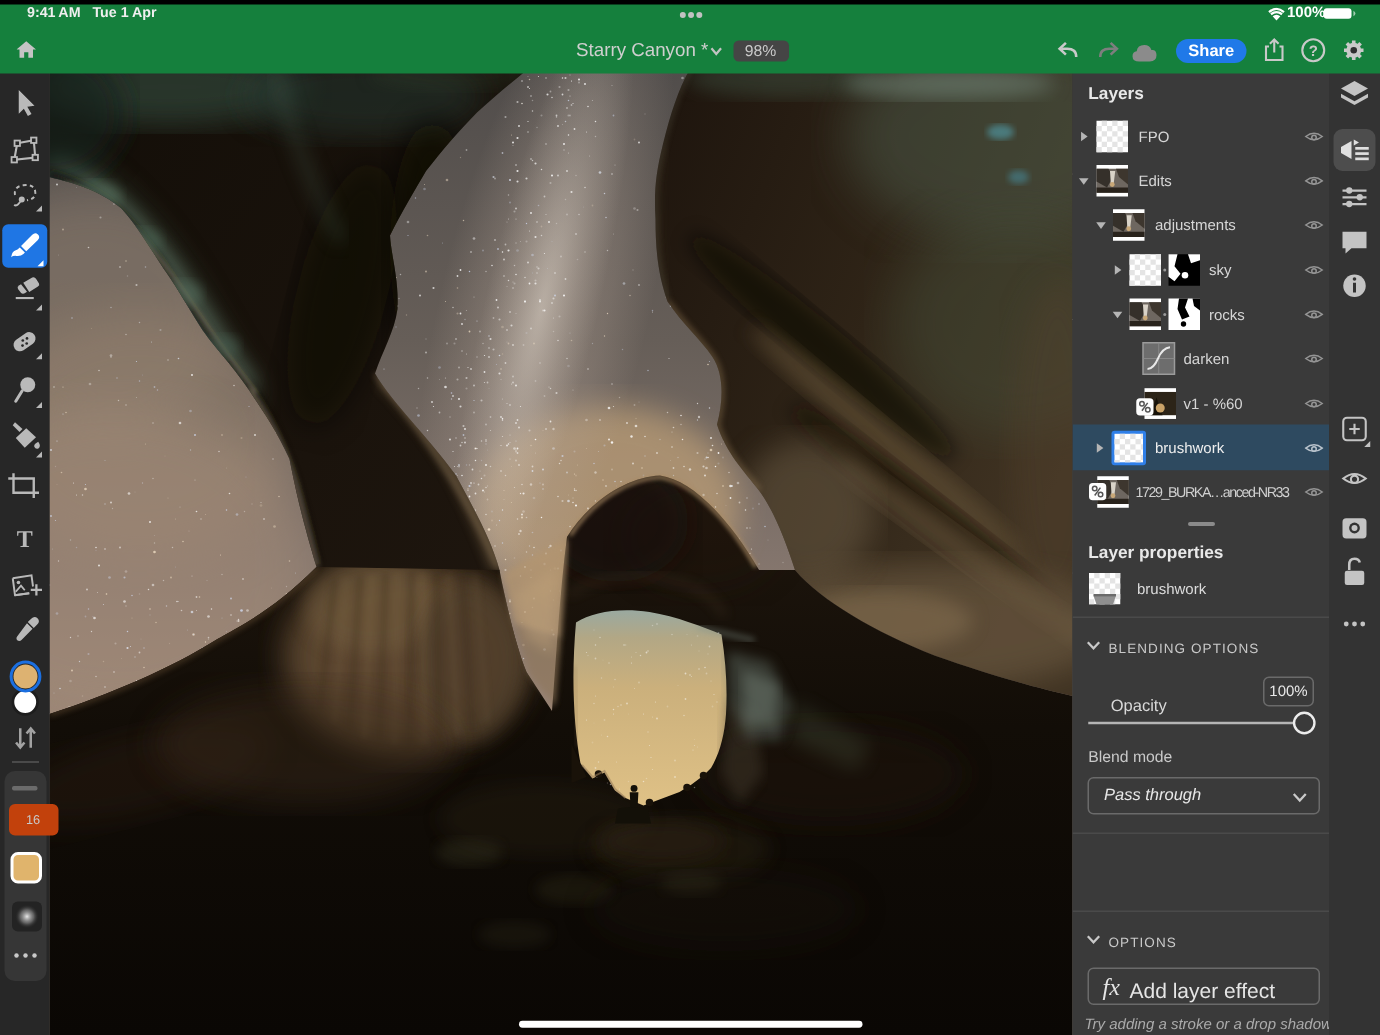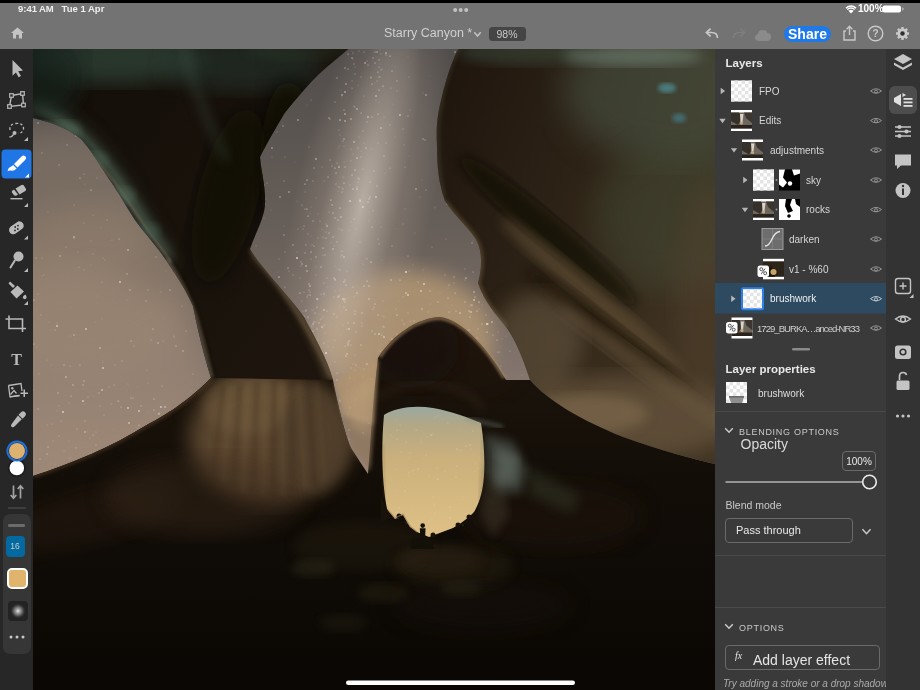--- a/index.html
+++ b/index.html
@@ -1,18 +1,18 @@
 <!DOCTYPE html>
 <html><head><meta charset="utf-8">
 <style>
   * { margin:0; padding:0; box-sizing:border-box; }
   html,body { width:920px; height:690px; overflow:hidden; background:#333;
     font-family:"Liberation Sans", sans-serif; }
   .abs { position:absolute; }
-  #topbar { position:absolute; left:0; top:0; width:920px; height:48.5px; background:#737373; z-index:5; }
+  #topbar { position:absolute; left:0; top:0; width:920px; height:48.5px; background:#15803d; z-index:5; }
   #lefttb { position:absolute; left:0; top:46px; width:33px; height:644px; background:#272727; }
   #canvas { position:absolute; left:33px; top:46px; width:682px; height:644px; }
   #rpanel { position:absolute; left:715px; top:46px; width:171px; height:644px; background:#3a3a3a; overflow:hidden; }
   #rstrip { position:absolute; left:886px; top:46px; width:34px; height:644px; background:#333; }
   .hdr { font-size:11.5px; font-weight:bold; color:#e8e8e8; }
   .sechdr { font-size:9px; color:#c9c9c9; letter-spacing:.08em; }
   .btn { position:absolute; border:1px solid #6a6a6a; border-radius:4px; }
 </style></head>
 <body>
 <div id="topbar">
@@ -45,21 +45,21 @@
     <path d="M14.5 12 Q14.5 6.5 8.5 6.5 L4.5 6.5" stroke="#c9c9c9" stroke-width="1.7" fill="none"></path>
     <path d="M7.6 2.6 L3.4 6.5 L7.6 10.4" stroke="#c9c9c9" stroke-width="1.7" fill="none"></path>
   </svg>
   <svg class="abs" style="left:731px;top:26px" width="17" height="15" viewBox="0 0 17 15">
     <path d="M2.5 12 Q2.5 6.5 8.5 6.5 L12.5 6.5" stroke="#7e7e7e" stroke-width="1.7" fill="none"></path>
     <path d="M9.4 2.6 L13.6 6.5 L9.4 10.4" stroke="#7e7e7e" stroke-width="1.7" fill="none"></path>
   </svg>
   <svg class="abs" style="left:754px;top:27.5px" width="23" height="14" viewBox="0 0 23 14">
     <path d="M5.5 13 Q1 13 1 9.5 Q1 6.6 3.8 6.2 Q4.3 2 8.8 2 Q12.6 2 13.6 5.3 Q17 4.9 17 8.9 Q17 13 12.5 13 Z" fill="#8b8b8b"></path>
   </svg>
-  <div class="abs" style="left:784px;top:25.5px;width:47px;height:16.5px;background:#2079e8;border-radius:8.25px;color:#fff;font-size:14px;font-weight:bold;text-align:center;line-height:16.5px;">Share</div>
+  <div class="abs" style="left:784px;top:25.5px;width:47px;height:16.5px;background:#2079e8;border-radius:8.25px;color:#fff;font-size:11px;font-weight:bold;text-align:center;line-height:16.5px;">Share</div>
   <svg class="abs" style="left:841px;top:25px" width="17" height="17" viewBox="0 0 17 17">
     <path d="M5 6 L3 6 L3 15 L14 15 L14 6 L12 6" stroke="#c9c9c9" stroke-width="1.4" fill="none"></path>
     <path d="M8.5 10 L8.5 1.6 M5.6 4.2 L8.5 1.3 L11.4 4.2" stroke="#c9c9c9" stroke-width="1.4" fill="none"></path>
   </svg>
   <svg class="abs" style="left:867px;top:25px" width="17" height="17" viewBox="0 0 17 17">
     <circle cx="8.5" cy="8.5" r="7.3" stroke="#c9c9c9" stroke-width="1.4" fill="none"></circle>
     <text x="8.5" y="12" font-size="10" font-weight="bold" fill="#c9c9c9" text-anchor="middle" font-family="Liberation Sans">?</text>
   </svg>
   <svg class="abs" style="left:894px;top:25px" width="17" height="17" viewBox="0 0 17 17">
     <g fill="#c9c9c9">
@@ -2158,21 +2158,21 @@
   <circle cx="17" cy="405" r="8" fill="#ddb271"></circle>
   <circle cx="17" cy="405" r="9.6" fill="none" stroke="#1b6fe0" stroke-width="2"></circle>
   <g stroke="#a2a2a2" stroke-width="1.7" fill="none">
     <path d="M13.5 439.5 L13.5 452 M10.7 449 L13.5 452.3 L16.3 449"></path>
     <path d="M20.5 452.5 L20.5 440 M17.7 443 L20.5 439.7 L23.3 443"></path>
   </g>
   <line x1="8" y1="462" x2="26" y2="462" stroke="#4a4a4a" stroke-width="1.4"></line>
 </svg>
 <div class="abs" style="left:2.5px;top:468px;width:28px;height:140px;background:#363636;border-radius:7px;"></div>
 <div class="abs" style="left:8px;top:478px;width:17px;height:2.6px;background:#6b6b6b;border-radius:1.3px;"></div>
-<div class="abs" style="left:5.5px;top:490px;width:19px;height:21px;background:#0369a1;border-radius:4px;color:#c9c9c9;font-size:8.5px;text-align:center;line-height:21px;">16</div>
+<div class="abs" style="left:5.5px;top:490px;width:33px;height:21px;background:#c2410c;border-radius:4px;color:#c9c9c9;font-size:8.5px;text-align:center;line-height:21px;">16</div>
 <div class="abs" style="left:6.5px;top:522px;width:21px;height:21px;background:#e0b46c;border-radius:5px;border:2.2px solid #fff;"></div>
 <div class="abs" style="left:7.5px;top:555px;width:20px;height:20px;background:#232323;border-radius:4px;"></div>
 <svg class="abs" style="left:7.5px;top:555px" width="20" height="20">
       <defs>
         <radialGradient id="gl">
           <stop offset="0" stop-color="#e8e8e8"></stop>
           <stop offset=".55" stop-color="#9a9a9a" stop-opacity=".55"></stop>
           <stop offset="1" stop-color="#232323" stop-opacity="0"></stop>
         </radialGradient>
       </defs>
@@ -2405,41 +2405,41 @@
       </g>
       <path d="M3,15 L18,15 L16,21 L5,21 Z" fill="#8f8f8f"></path>
       <rect x="3" y="14" width="15" height="1.6" fill="#6a6a6a"></rect>
     </svg>
 <div class="abs" style="left:43px;top:341.5px;font-size:10px;color:#dcdcdc;">brushwork</div>
 <div class="abs" style="left:0;top:364.5px;width:171px;height:1px;background:#4a4a4a;"></div>
 <svg class="abs" style="left:9px;top:381px" width="10" height="7">
       <path d="M1.2 1.2 L5 5.2 L8.8 1.2" stroke="#c9c9c9" stroke-width="1.5" fill="none"></path>
     </svg>
 <div class="abs sechdr" style="left:24px;top:381px;">BLENDING OPTIONS</div>
-<div class="abs" style="left:10.5px;top:390px;font-size:14px;color:#d8d8d8;padding-left:15px;">Opacity</div>
+<div class="abs" style="left:10.5px;top:419px;font-size:11px;color:#d8d8d8;padding-left:15px;">Opacity</div>
 <div class="abs btn" style="left:127px;top:404.5px;width:34px;height:20px;font-size:10px;color:#e8e8e8;text-align:center;line-height:19px;">100%</div>
 <svg class="abs" style="left:0;top:427px" width="171" height="18">
   <line x1="10.5" y1="9" x2="147" y2="9" stroke="#b5b5b5" stroke-width="1.6"></line>
   <circle cx="154.5" cy="9" r="6.8" fill="#3a3a3a" stroke="#ececec" stroke-width="1.6"></circle>
 </svg>
 <div class="abs" style="left:10.5px;top:452.5px;font-size:10.5px;color:#c9c9c9;">Blend mode</div>
-<div class="abs btn" style="left:10px;top:471.5px;width:128px;height:25px;">
+<div class="abs btn" style="left:10px;top:471.5px;width:155px;height:25px;font-style:italic;">
   <span class="abs" style="left:10px;top:5.5px;font-size:11px;color:#e8e8e8;">Pass through</span>
   <svg class="abs" style="left:135px;top:9px" width="11" height="8">
         <path d="M1.5 1.3 L5.5 5.7 L9.5 1.3" stroke="#c9c9c9" stroke-width="1.5" fill="none"></path>
       </svg>
 </div>
 <div class="abs" style="left:0;top:508.5px;width:171px;height:1px;background:#4a4a4a;"></div>
 <div class="abs" style="left:0;top:560.5px;width:171px;height:1px;background:#4a4a4a;"></div>
 <svg class="abs" style="left:9px;top:576.5px" width="10" height="7">
       <path d="M1.2 1.2 L5 5.2 L8.8 1.2" stroke="#c9c9c9" stroke-width="1.5" fill="none"></path>
     </svg>
 <div class="abs sechdr" style="left:24px;top:576.5px;">OPTIONS</div>
 <div class="abs btn" style="left:10px;top:599px;width:155px;height:25px;">
-  <span class="abs" style="left:9px;top:4px;font-size:10px;font-style:italic;color:#e5e5e5;font-family:'Liberation Serif',serif;">fx</span>
+  <span class="abs" style="left:9px;top:4px;font-size:16px;font-style:italic;color:#e5e5e5;font-family:'Liberation Serif',serif;">fx</span>
   <span class="abs" style="left:27px;top:5.5px;font-size:14px;color:#e5e5e5;">Add layer effect</span>
 </div>
 <div class="abs" style="left:8px;top:632px;font-size:10px;font-style:italic;color:#ababab;white-space:nowrap;">Try adding a stroke or a drop shadow…</div>
 </div>
 <div id="rstrip">
 <div class="abs" style="left:3px;top:40px;width:28px;height:28px;background:#4d4d4d;border-radius:6px;"></div>
 <svg class="abs" style="left:0;top:0" width="34" height="644" viewBox="0 0 34 644">
   <g fill="#c4c4c4">
     <path d="M17 8 L26 13 L17 18 L8 13 Z"></path>
     <path d="M8 16.5 L17 21.5 L26 16.5 L26 19 L17 24 L8 19 Z"></path>

